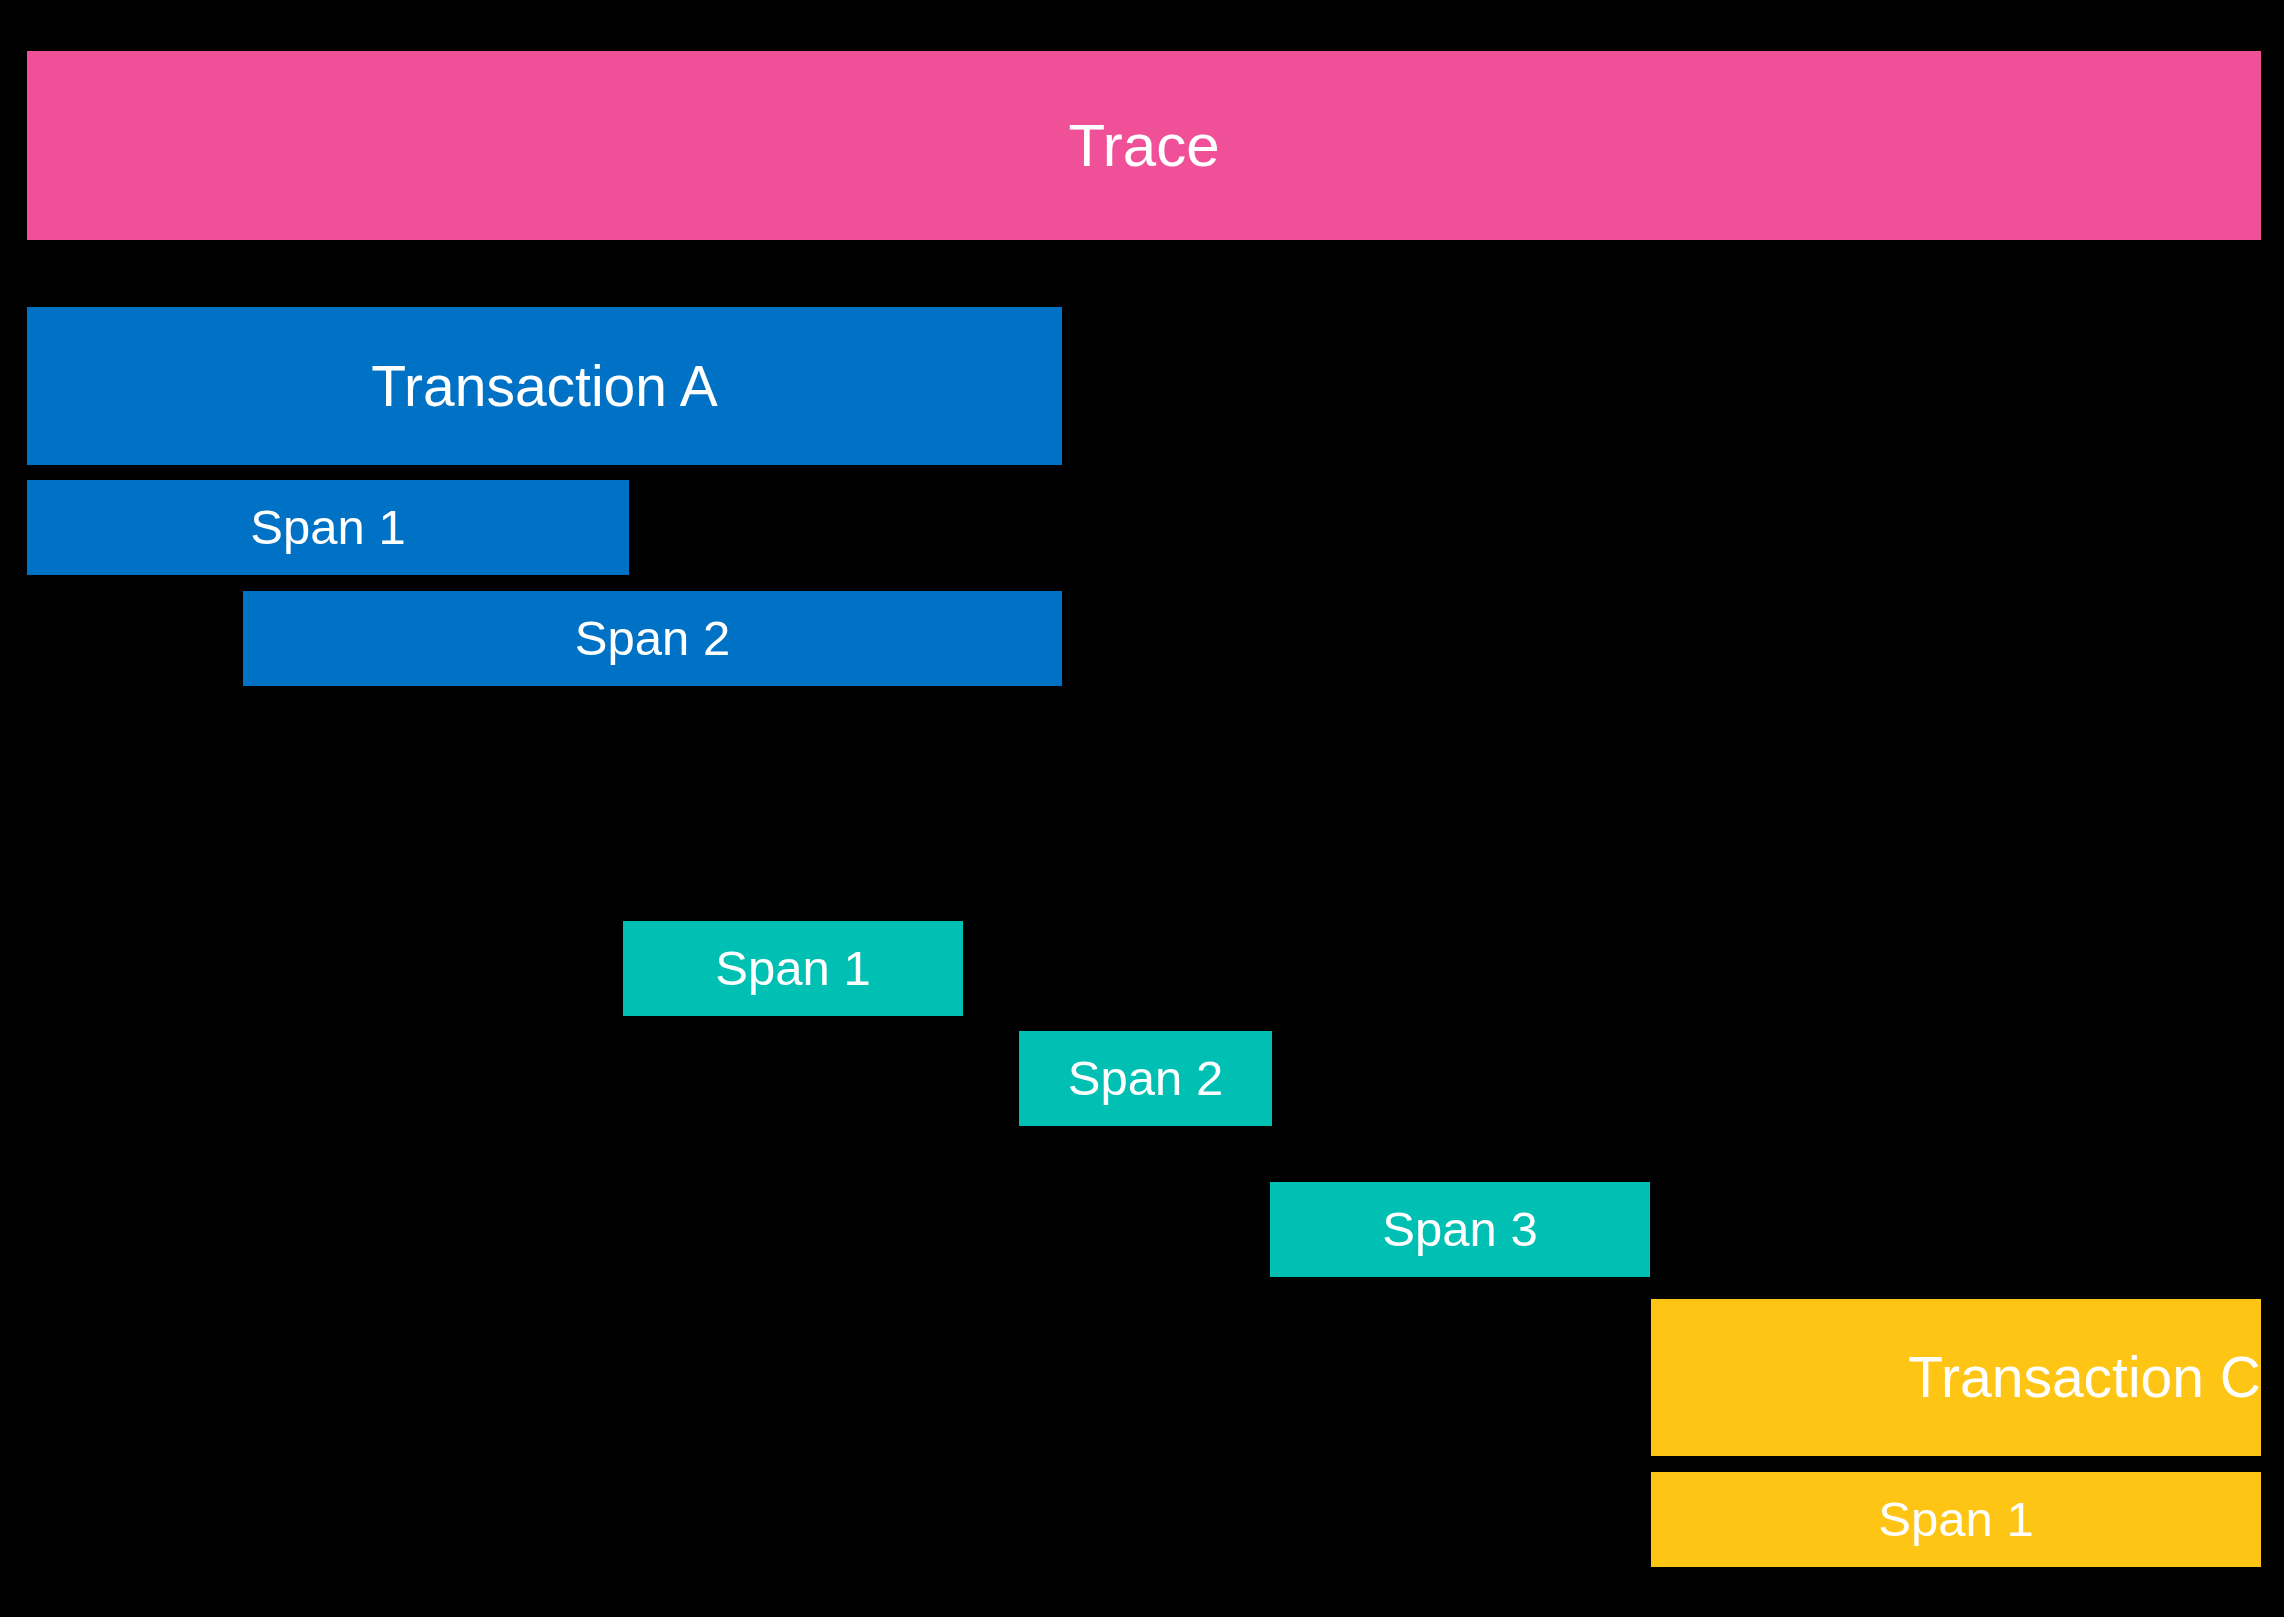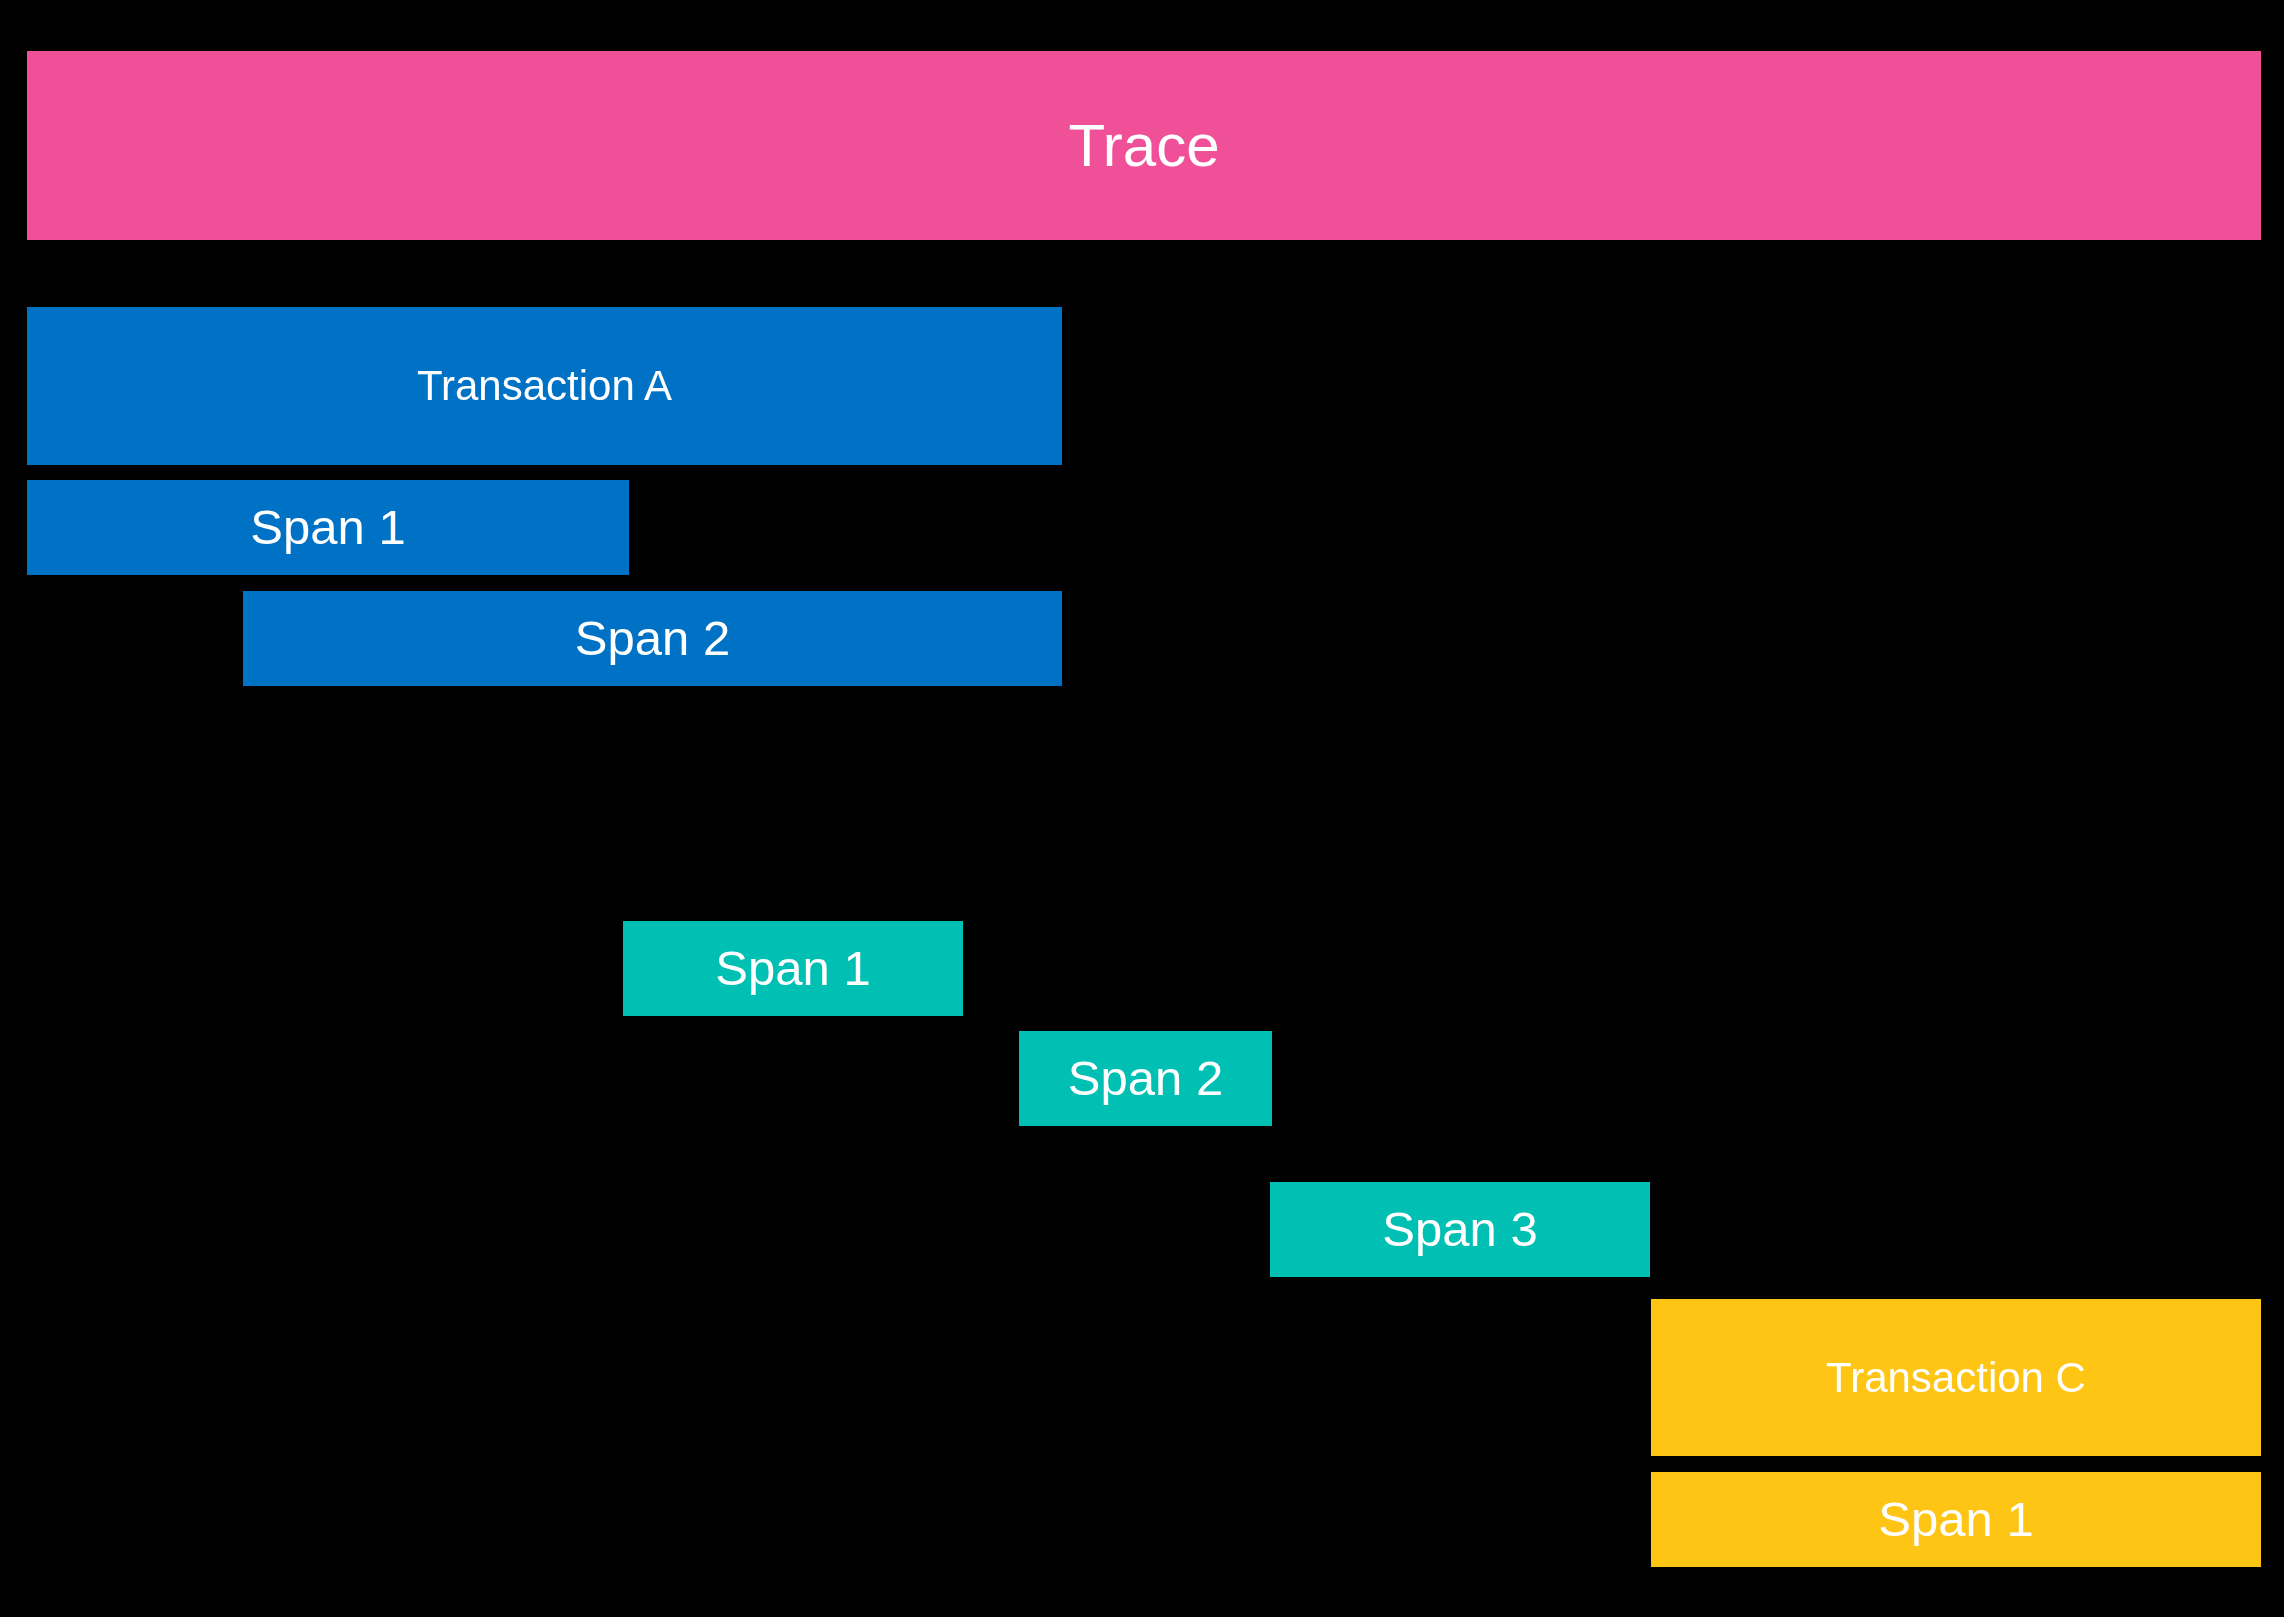--- a/index.html
+++ b/index.html
@@ -31,21 +31,21 @@
     white-space: nowrap;
     overflow: hidden;
   }
   .bar-label {
     display: block;
     text-align: center;
     color: #ffffff;
   }
   
   .tier-trace       { font-size: 60px; }
-  .tier-transaction { font-size: 42px; }
+  .tier-transaction { font-size: 57px; }
   .tier-span        { font-size: 49px; }
 </style>
 </head>
 <body>
 
 <div id="diagram" style="width: 2284px; height: 1618px; background: rgb(0, 0, 0);">
     <div class="bar tier-trace" style="left: 27px; top: 51px; width: 2234px; height: 189px; background: rgb(239, 80, 151);">
       <span class="bar-label">Trace</span>
     </div>
     <div class="bar tier-transaction" style="left: 27px; top: 307px; width: 1035px; height: 158px; background: rgb(0, 114, 198);">
@@ -59,20 +59,20 @@
     </div>
     <div class="bar tier-span" style="left: 623px; top: 921px; width: 340px; height: 95px; background: rgb(0, 191, 179);">
       <span class="bar-label">Span 1</span>
     </div>
     <div class="bar tier-span" style="left: 1019px; top: 1031px; width: 253px; height: 95px; background: rgb(0, 191, 179);">
       <span class="bar-label">Span 2</span>
     </div>
     <div class="bar tier-span" style="left: 1270px; top: 1142px; width: 380px; height: 95px; background: rgb(0, 191, 179); margin-top: 40px;">
       <span class="bar-label">Span 3</span>
     </div>
-    <div class="bar tier-transaction" style="left: 1651px; top: 1299px; width: 610px; height: 157px; background: rgb(254, 197, 20);">
+    <div class="bar tier-transaction" style="left: 1651px; top: 1299px; width: 610px; height: 157px; background: rgb(254, 197, 20); justify-content: flex-end;">
       <span class="bar-label">Transaction C</span>
     </div>
     <div class="bar tier-span" style="left: 1651px; top: 1472px; width: 610px; height: 95px; background: rgb(254, 197, 20);">
       <span class="bar-label">Span 1</span>
     </div>
   </div>
 
 
 </body></html>

